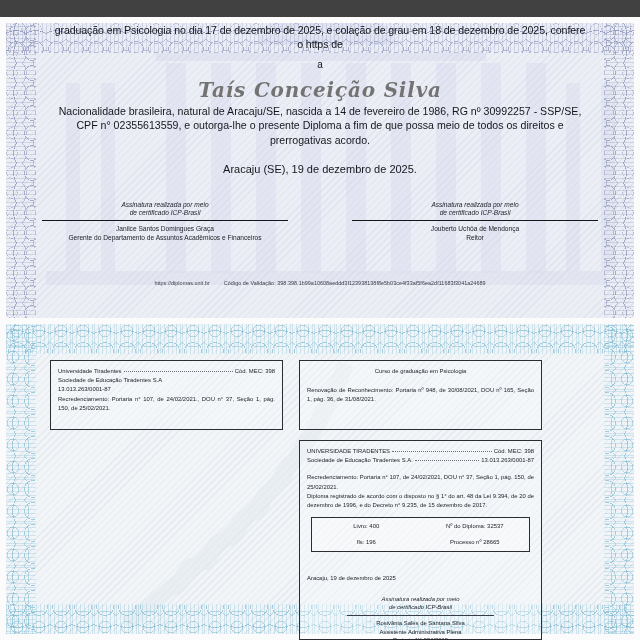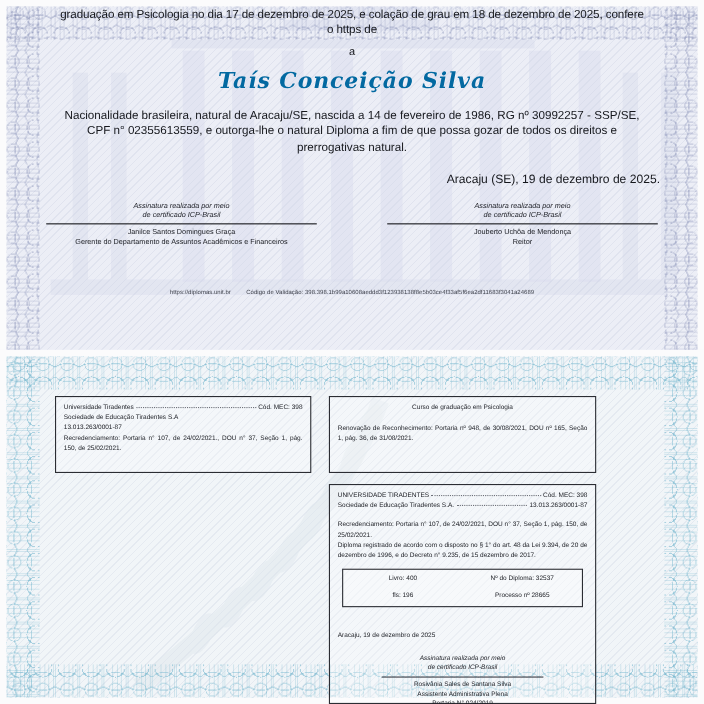--- a/index.html
+++ b/index.html
@@ -27,21 +27,21 @@
   }
   
   .watermark { position: absolute; inset: 0; opacity: .5; }
 
   
   .band { position: absolute; pointer-events: none; }
   .band-h { left: 0; right: 0; height: 30px; }
   .band-v { top: 0; bottom: 0; width: 30px; }
 
   
-  #page1 { top: 0; height: 356px; }
+  #page1 { top: 17px; height: 356px; }
   #page1 .page-inner { background: #eceef6; }
   .g1-h {
     background-image:
       repeating-radial-gradient(circle at 10px 26px, rgba(112,122,168,0) 0 7px, rgba(112,122,168,.55) 7px 7.7px, rgba(112,122,168,0) 7.7px 11px),
       repeating-radial-gradient(circle at 10px 6px,  rgba(112,122,168,0) 0 5px, rgba(112,122,168,.40) 5px 5.6px, rgba(112,122,168,0) 5.6px 9px),
       repeating-linear-gradient(90deg, rgba(112,122,168,.22) 0 .8px, rgba(255,255,255,0) .8px 4px);
     background-size: 20px 30px, 20px 30px, 20px 30px;
   }
   .g1-v {
     background-image:
@@ -82,25 +82,25 @@
     font-style: italic; font-weight: 700;
     font-size: 21px; letter-spacing: .6px;
     margin-top: 10px; color: #0b0c10;
     text-shadow: .4px .4px 0 rgba(255,255,255,.6);
   }
   .p1-a { font-size: 10px; margin-top: 7px; }
   .p1-name {
     font-family: "DejaVu Serif", "Liberation Serif", serif;
     font-style: italic; font-weight: 700;
     font-size: 20px; letter-spacing: .8px;
-    margin-top: 8px; color: #0369a1;
+    margin-top: 8px; color: #737373;
     text-shadow: .4px .4px 0 rgba(255,255,255,.6);
   }
-  .p1-para { margin-top: 13px; font-size: 10.6px; line-height: 14.6px; }
-  .p1-place { margin-top: 15px; font-size: 11px; text-align: right; }
+  .p1-para { margin-top: 2px; font-size: 10.6px; line-height: 14.6px; }
+  .p1-place { margin-top: 15px; font-size: 11px; }
 
   .sig-row {
     position: absolute; left: 30px; right: 30px; top: 178px;
     display: flex; justify-content: space-between;
   }
   .sig-col { width: 258px; text-align: center; }
   .sig-note {
     font-style: italic; font-size: 6.6px; line-height: 8.4px;
     color: #23252c;
   }
@@ -189,22 +189,22 @@
 
       <div class="p1-content">
         <div class="p1-body">graduação em Psicologia no dia 17 de dezembro de 2025, e colação de grau em 18 de dezembro de 2025, confere</div>
         <div class="p1-body">o https de</div>
 
         <div class="p1-a">a</div>
         <div class="p1-name">Taís Conceição Silva</div>
 
         <div class="p1-para">
           <div>Nacionalidade brasileira, natural de Aracaju/SE, nascida a 14 de fevereiro de 1986, RG nº 30992257 - SSP/SE,</div>
-          <div>CPF n° 02355613559, e outorga-lhe o natural Diploma a fim de que possa gozar de todos os direitos e</div>
-          <div>prerrogativas natural.</div>
+          <div>CPF n° 02355613559, e outorga-lhe o presente Diploma a fim de que possa meio de todos os direitos e</div>
+          <div>prerrogativas acordo.</div>
         </div>
 
         <div class="p1-place">Aracaju (SE), 19 de dezembro de 2025.</div>
       </div>
 
       <div class="sig-row">
         <div class="sig-col">
           <div class="sig-note">
             <div>Assinatura realizada por meio</div>
             <div>de certificado ICP-Brasil</div>

